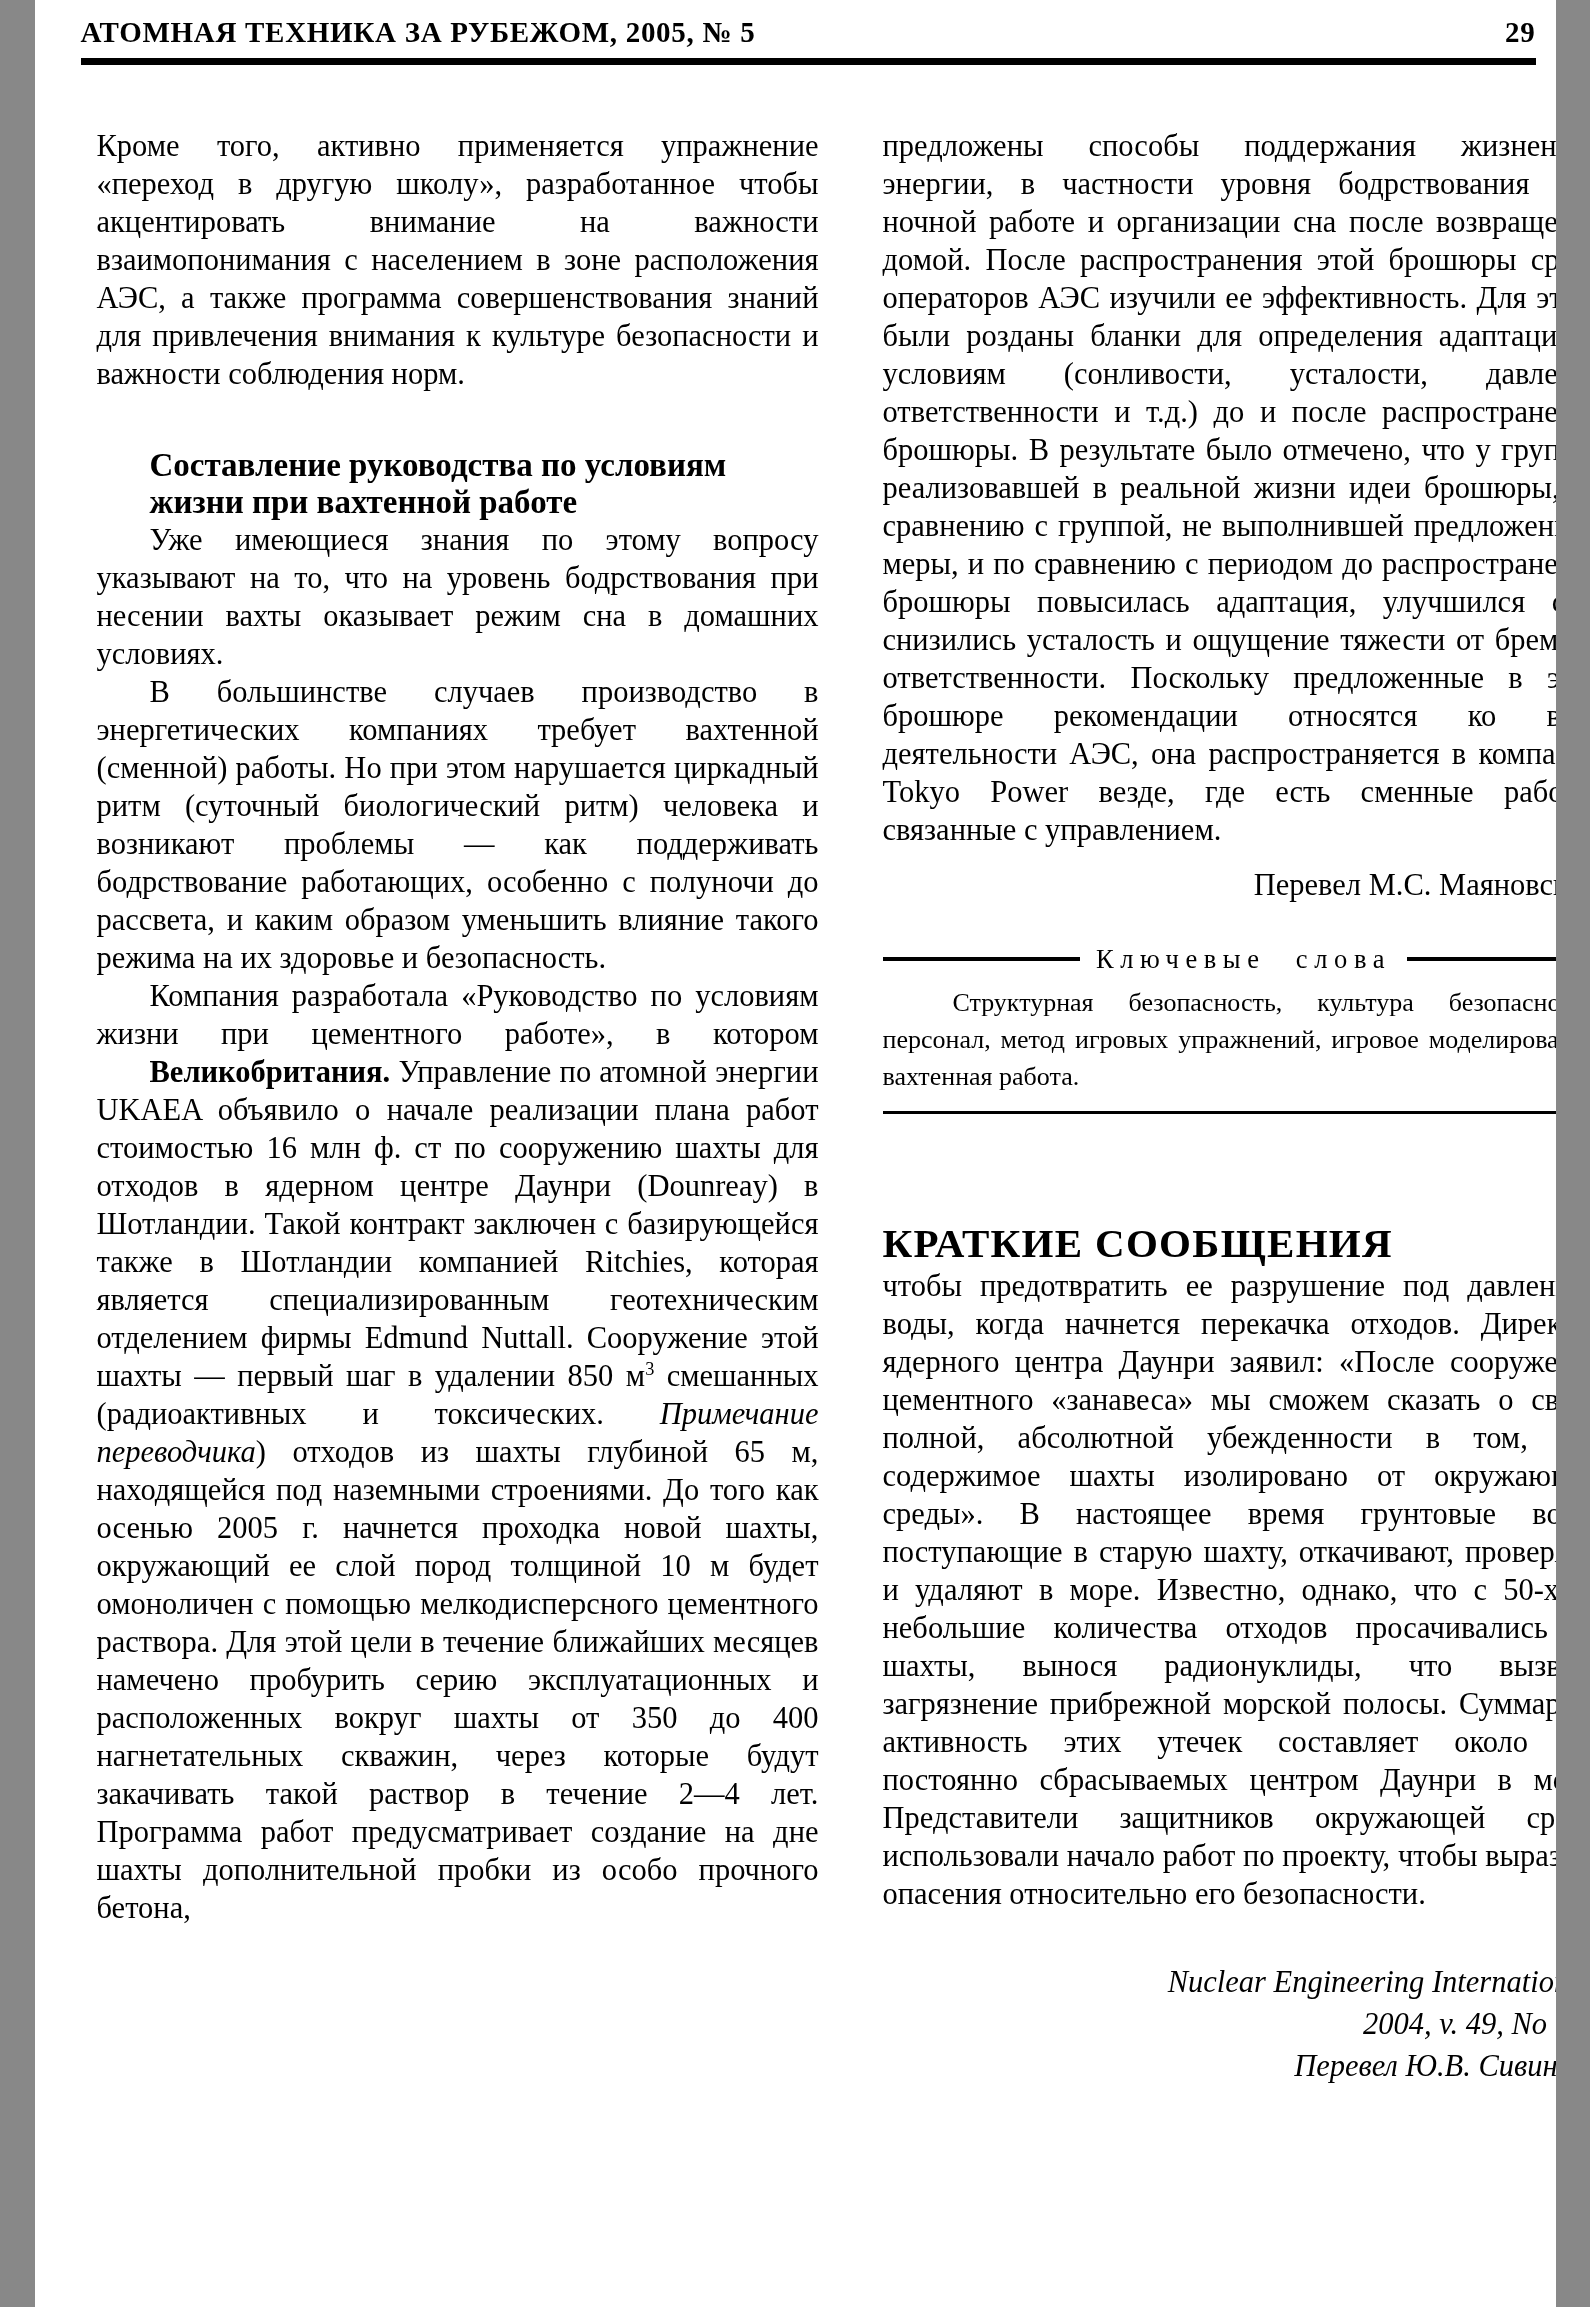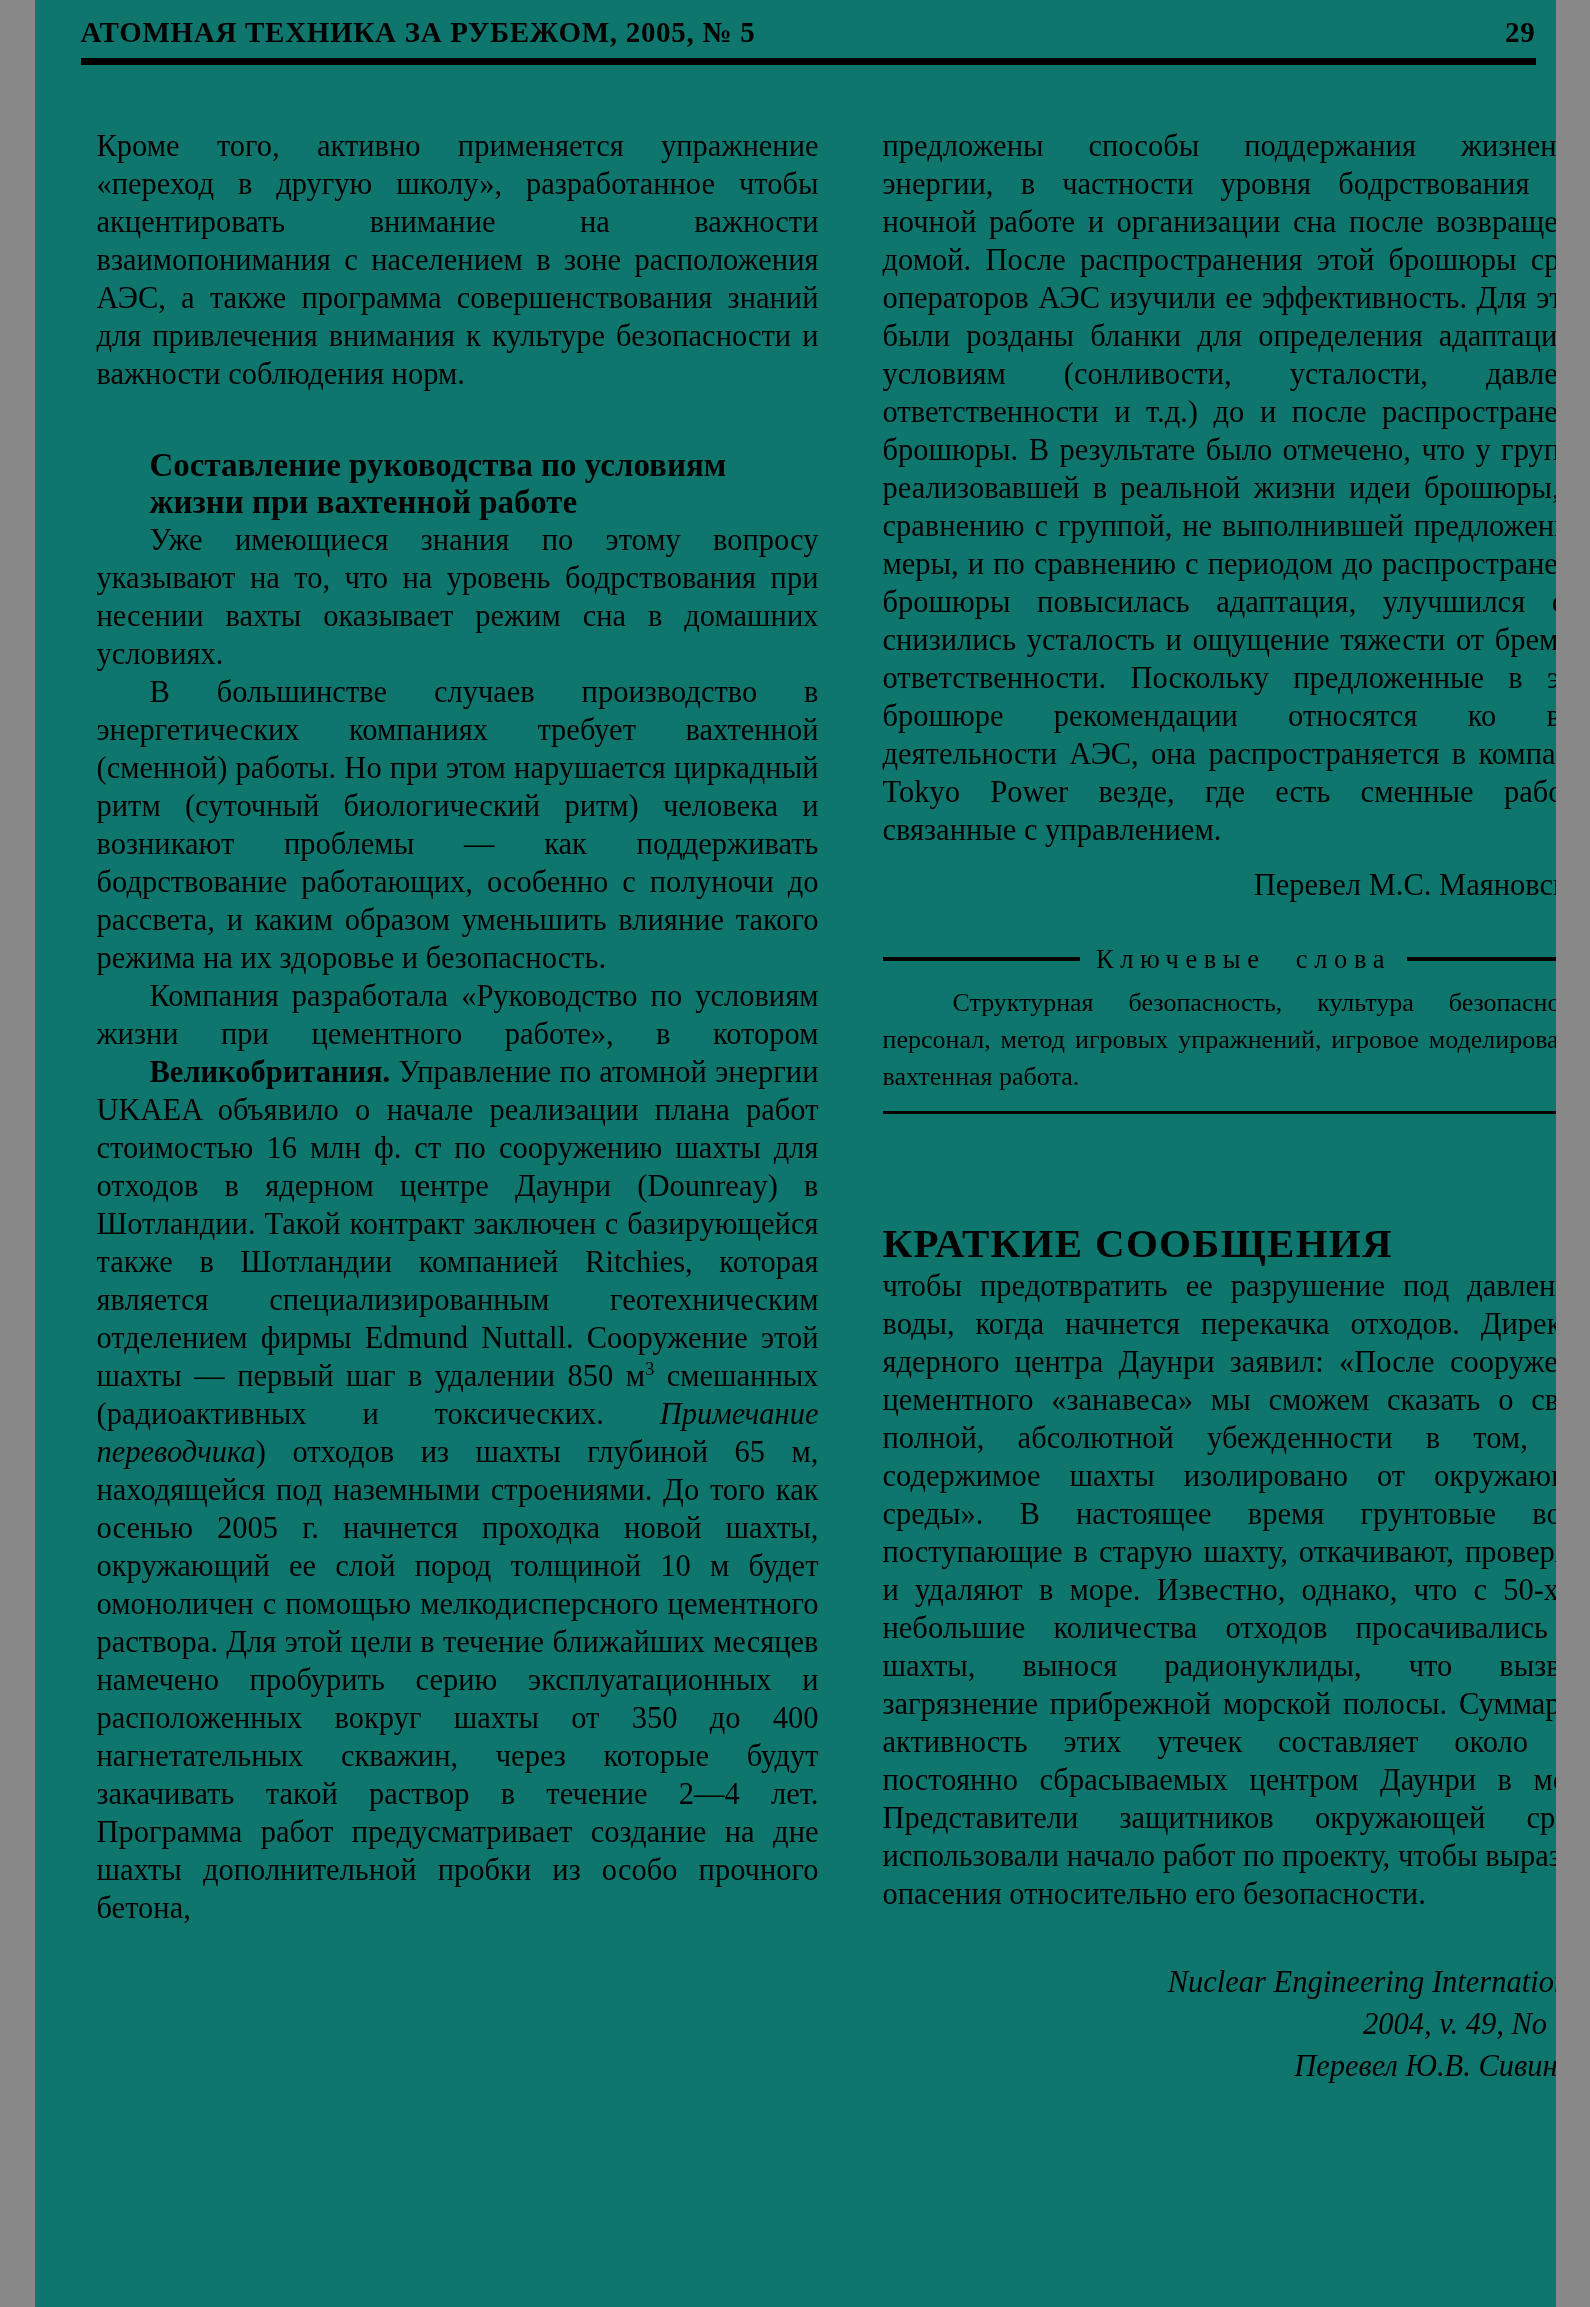--- a/index.html
+++ b/index.html
@@ -1,21 +1,21 @@
 <!DOCTYPE html>
 <html style="font-size:10.6px"><head>
 <meta charset="utf-8">
 <style>
   html,body { margin:0; padding:0; background:#888; }
   .page {
     position:relative;
     width:1521px;
     height:2307px;
     margin:0 auto;
-    background:#0f766e;
+    background:#ffffff;
     color:#000;
     font-family:"Liberation Serif","DejaVu Serif",serif;
     overflow:hidden;
   }
   .header-row {
     position:absolute;
     left:46px; right:20px; top:16px;
     display:flex;
     justify-content:space-between;
     align-items:baseline;

